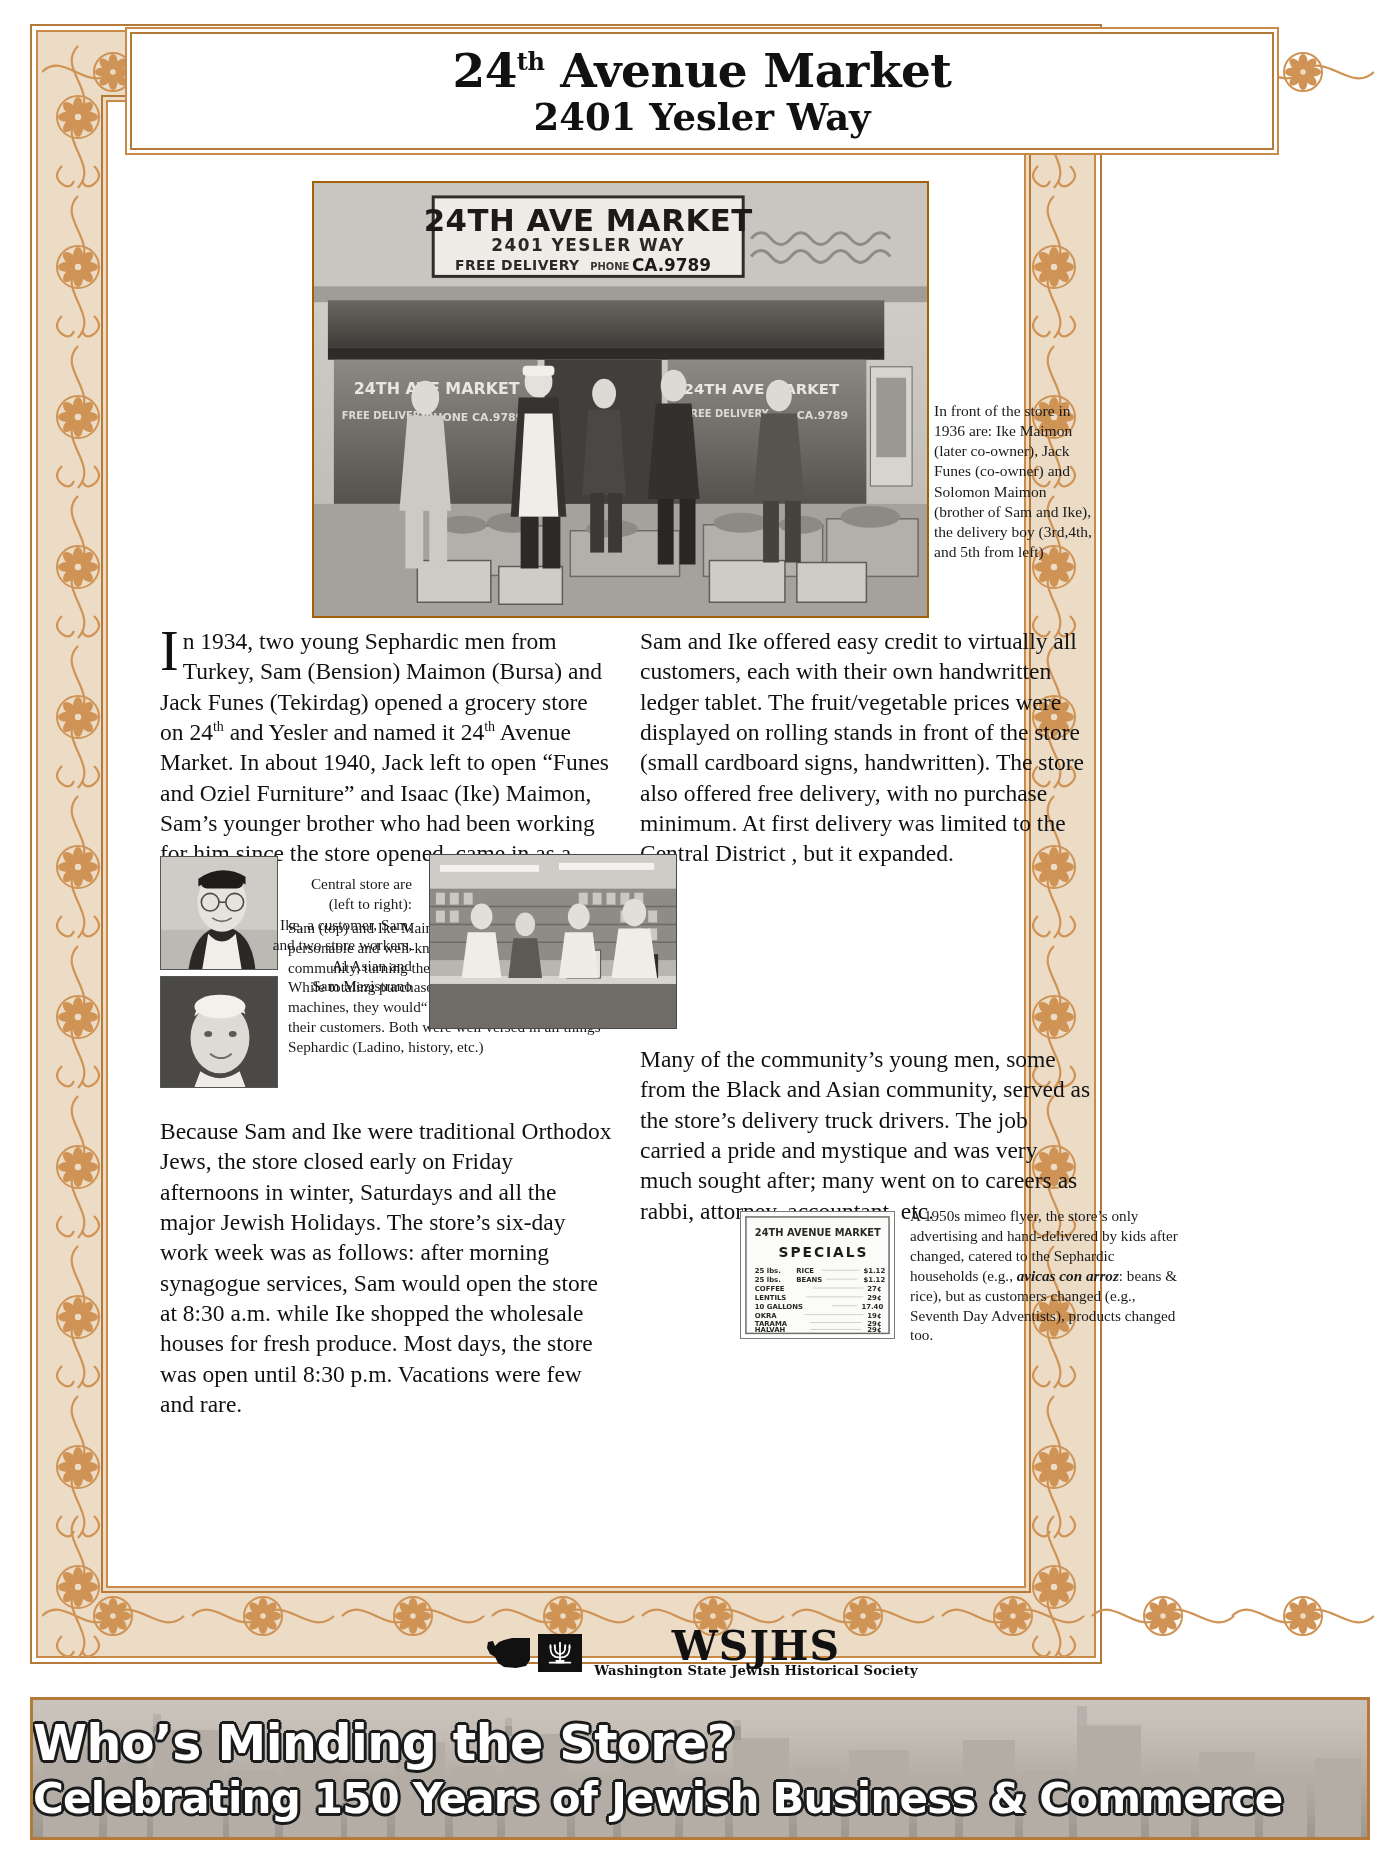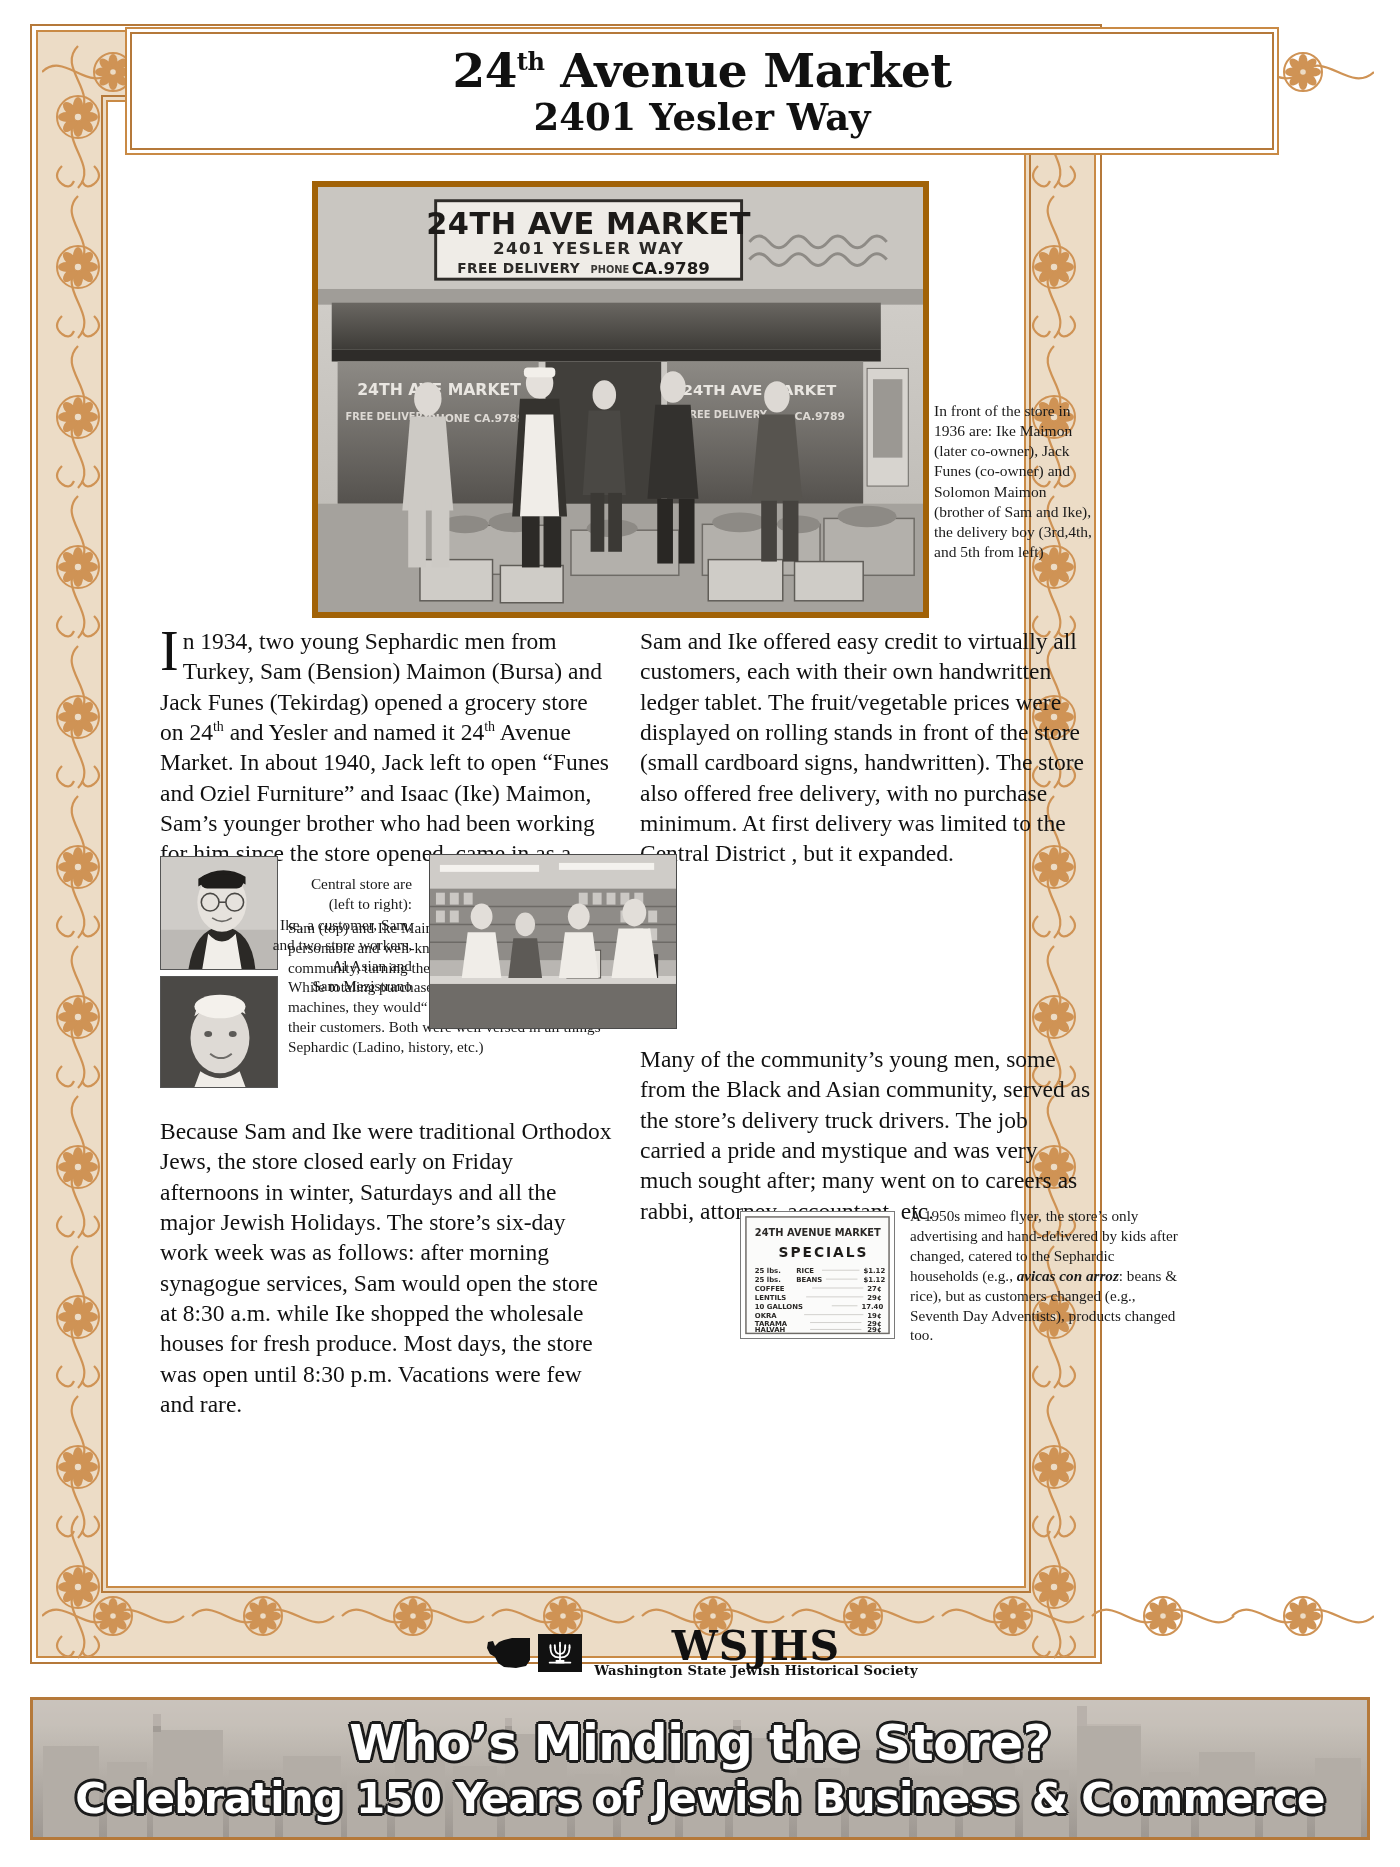--- a/index.html
+++ b/index.html
@@ -91,21 +91,21 @@
     left: 100px; top: 130px;
     width: 1140px; height: 1460px;
     z-index: 4;
   }
 
   
   .hero-wrap {
     position: absolute;
     left: 180px; top: 25px;
     width: 617px; height: 437px;
-    border: 6px solid #a16207;
+    border: 2px solid #a16207;
     background: #fef9c3;
     overflow: hidden;
   }
   .hero-photo { position: absolute; inset: 0; }
 
   .hero-caption {
     position: absolute;
     left: 802px; top: 245px;
     width: 160px;
     font-size: 15.5px;
@@ -235,21 +235,21 @@
     left: 30px; top: 1697px;
     width: 1340px; height: 143px;
     border: 3px solid #b5793a;
     background: #8e8a86;
     overflow: hidden;
   }
   .banner-photo { position: absolute; inset: 0; }
   .banner-text {
     position: absolute; inset: 0;
     display: flex; flex-direction: column;
-    align-items: center; justify-content: center;
+    justify-content: center;
     gap: 2px;
   }
   .banner-l1, .banner-l2 {
     font-family: "DejaVu Sans", sans-serif;
     font-weight: bold;
     color: #ffffff;
     white-space: nowrap;
     text-shadow:
       -2px -2px 0 #1b1b1b,  2px -2px 0 #1b1b1b,
       -2px  2px 0 #1b1b1b,  2px  2px 0 #1b1b1b,

